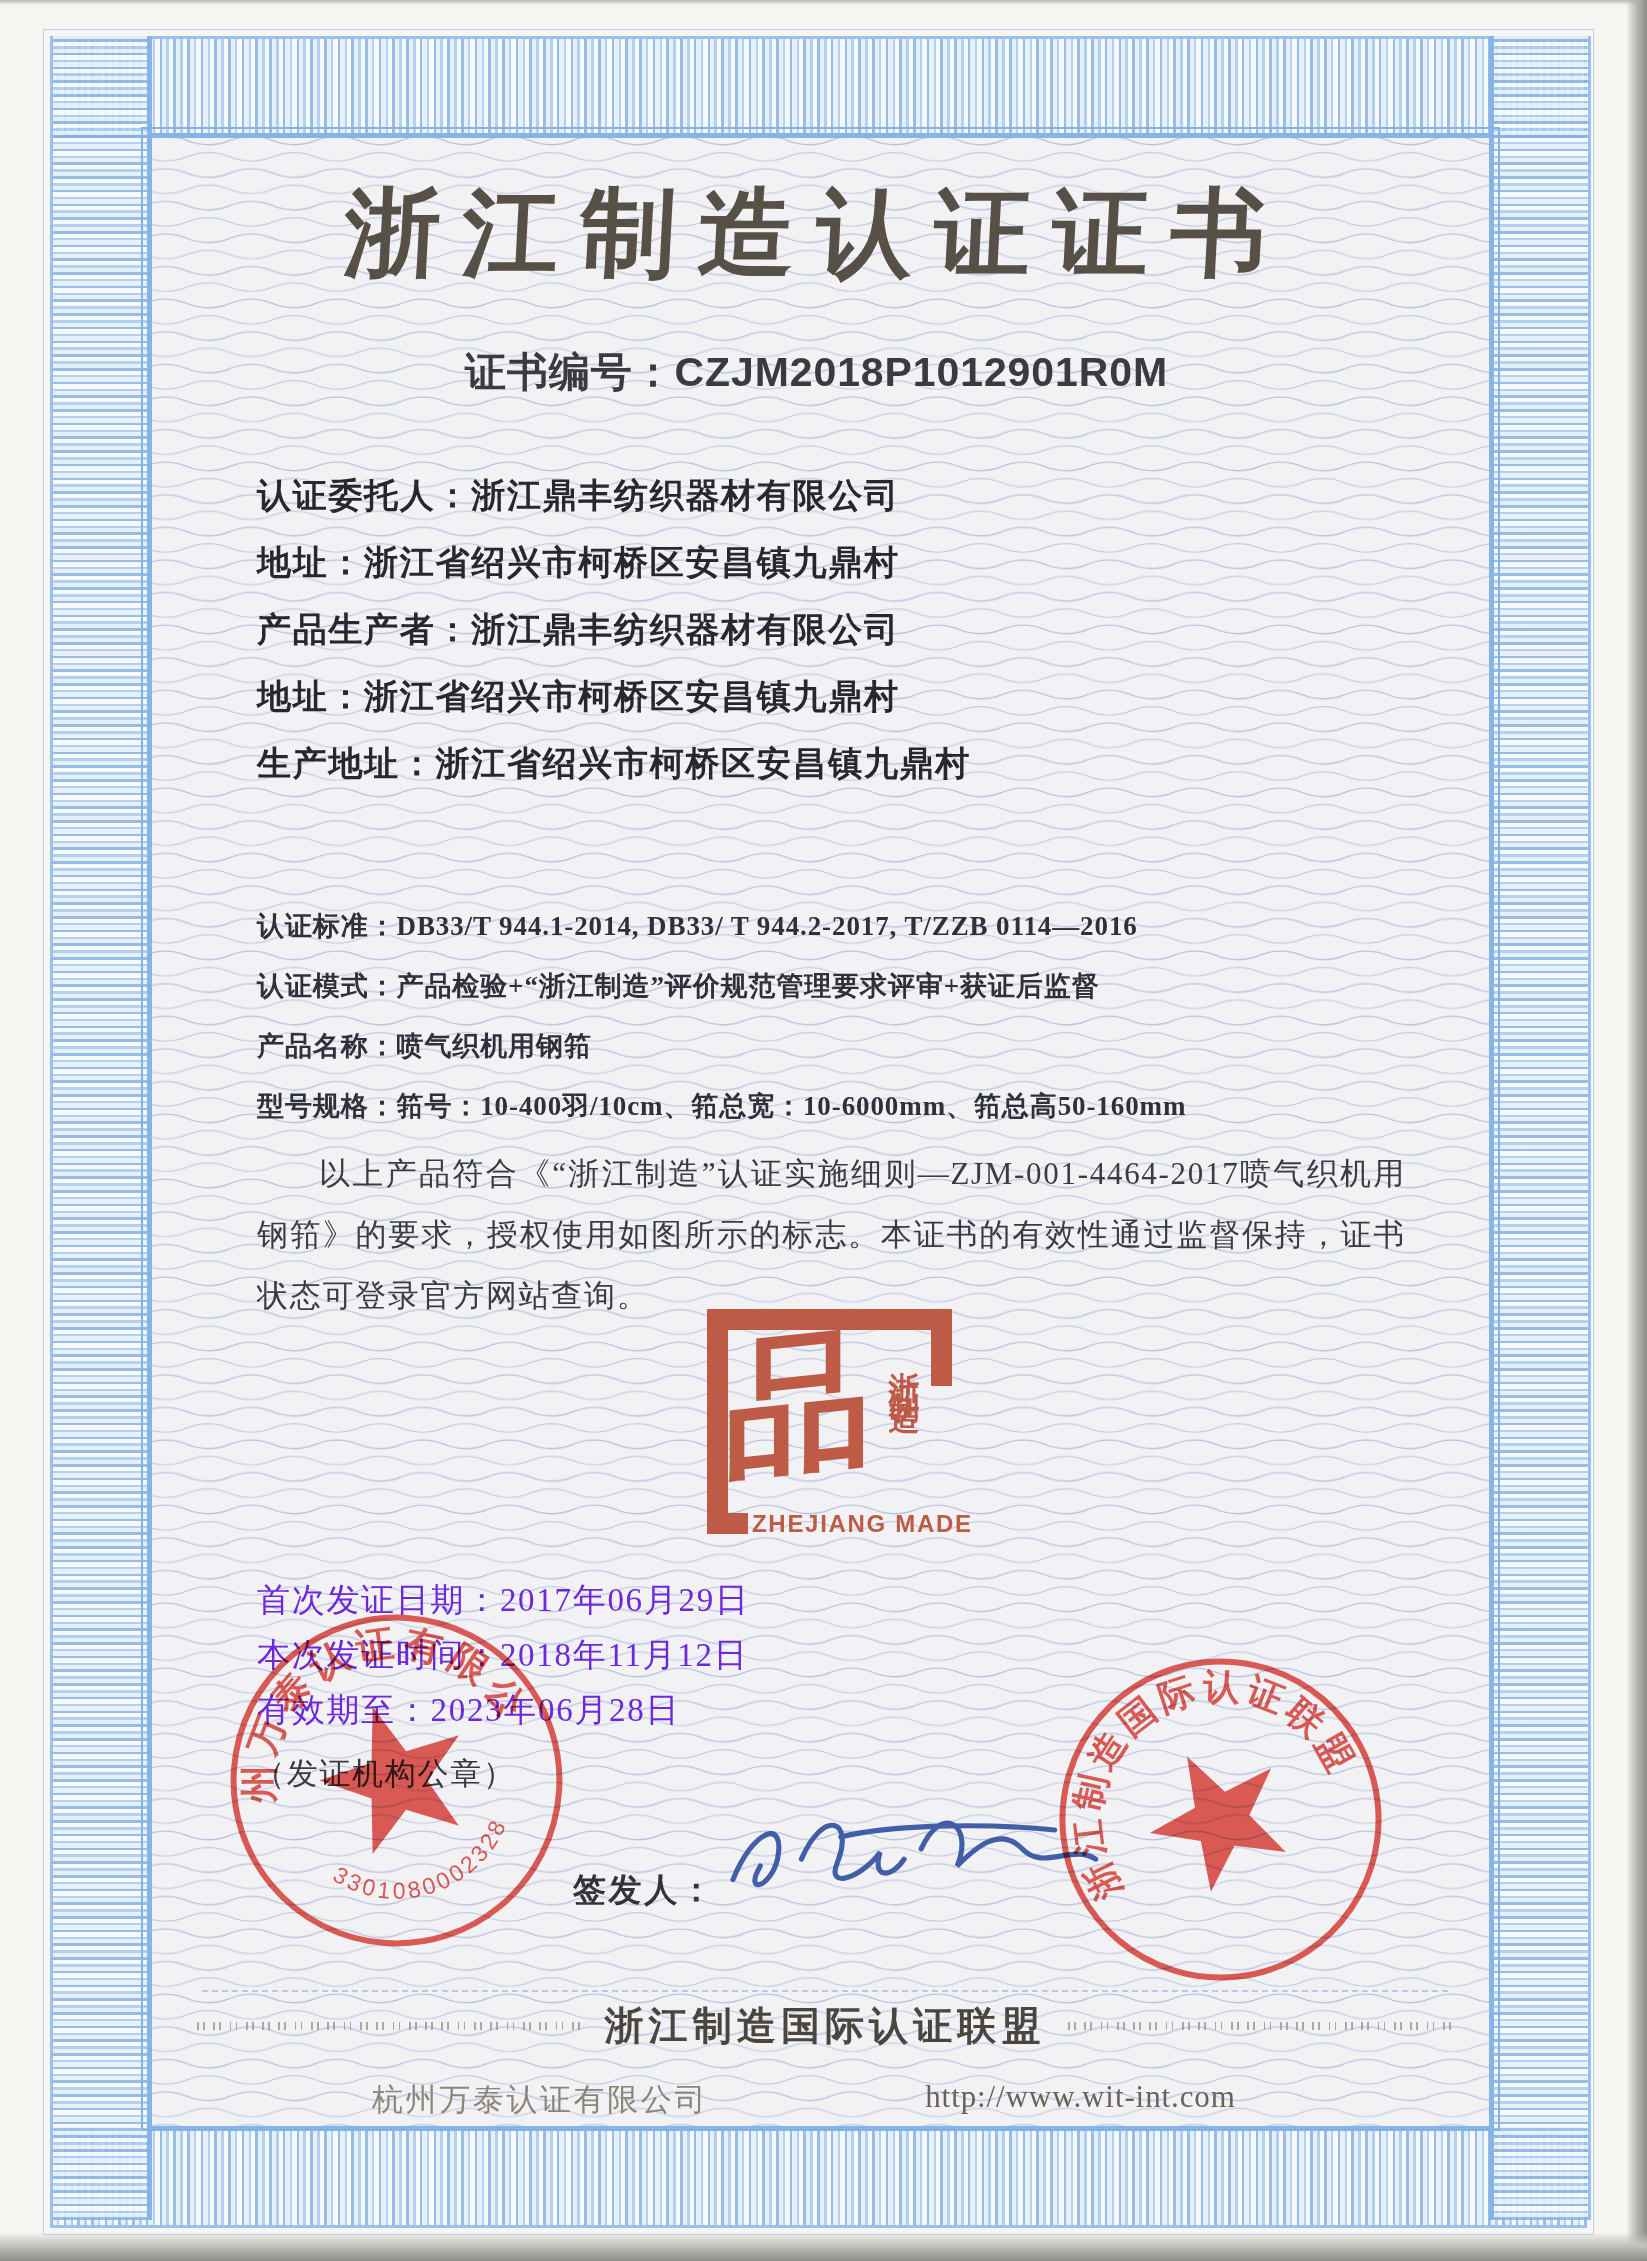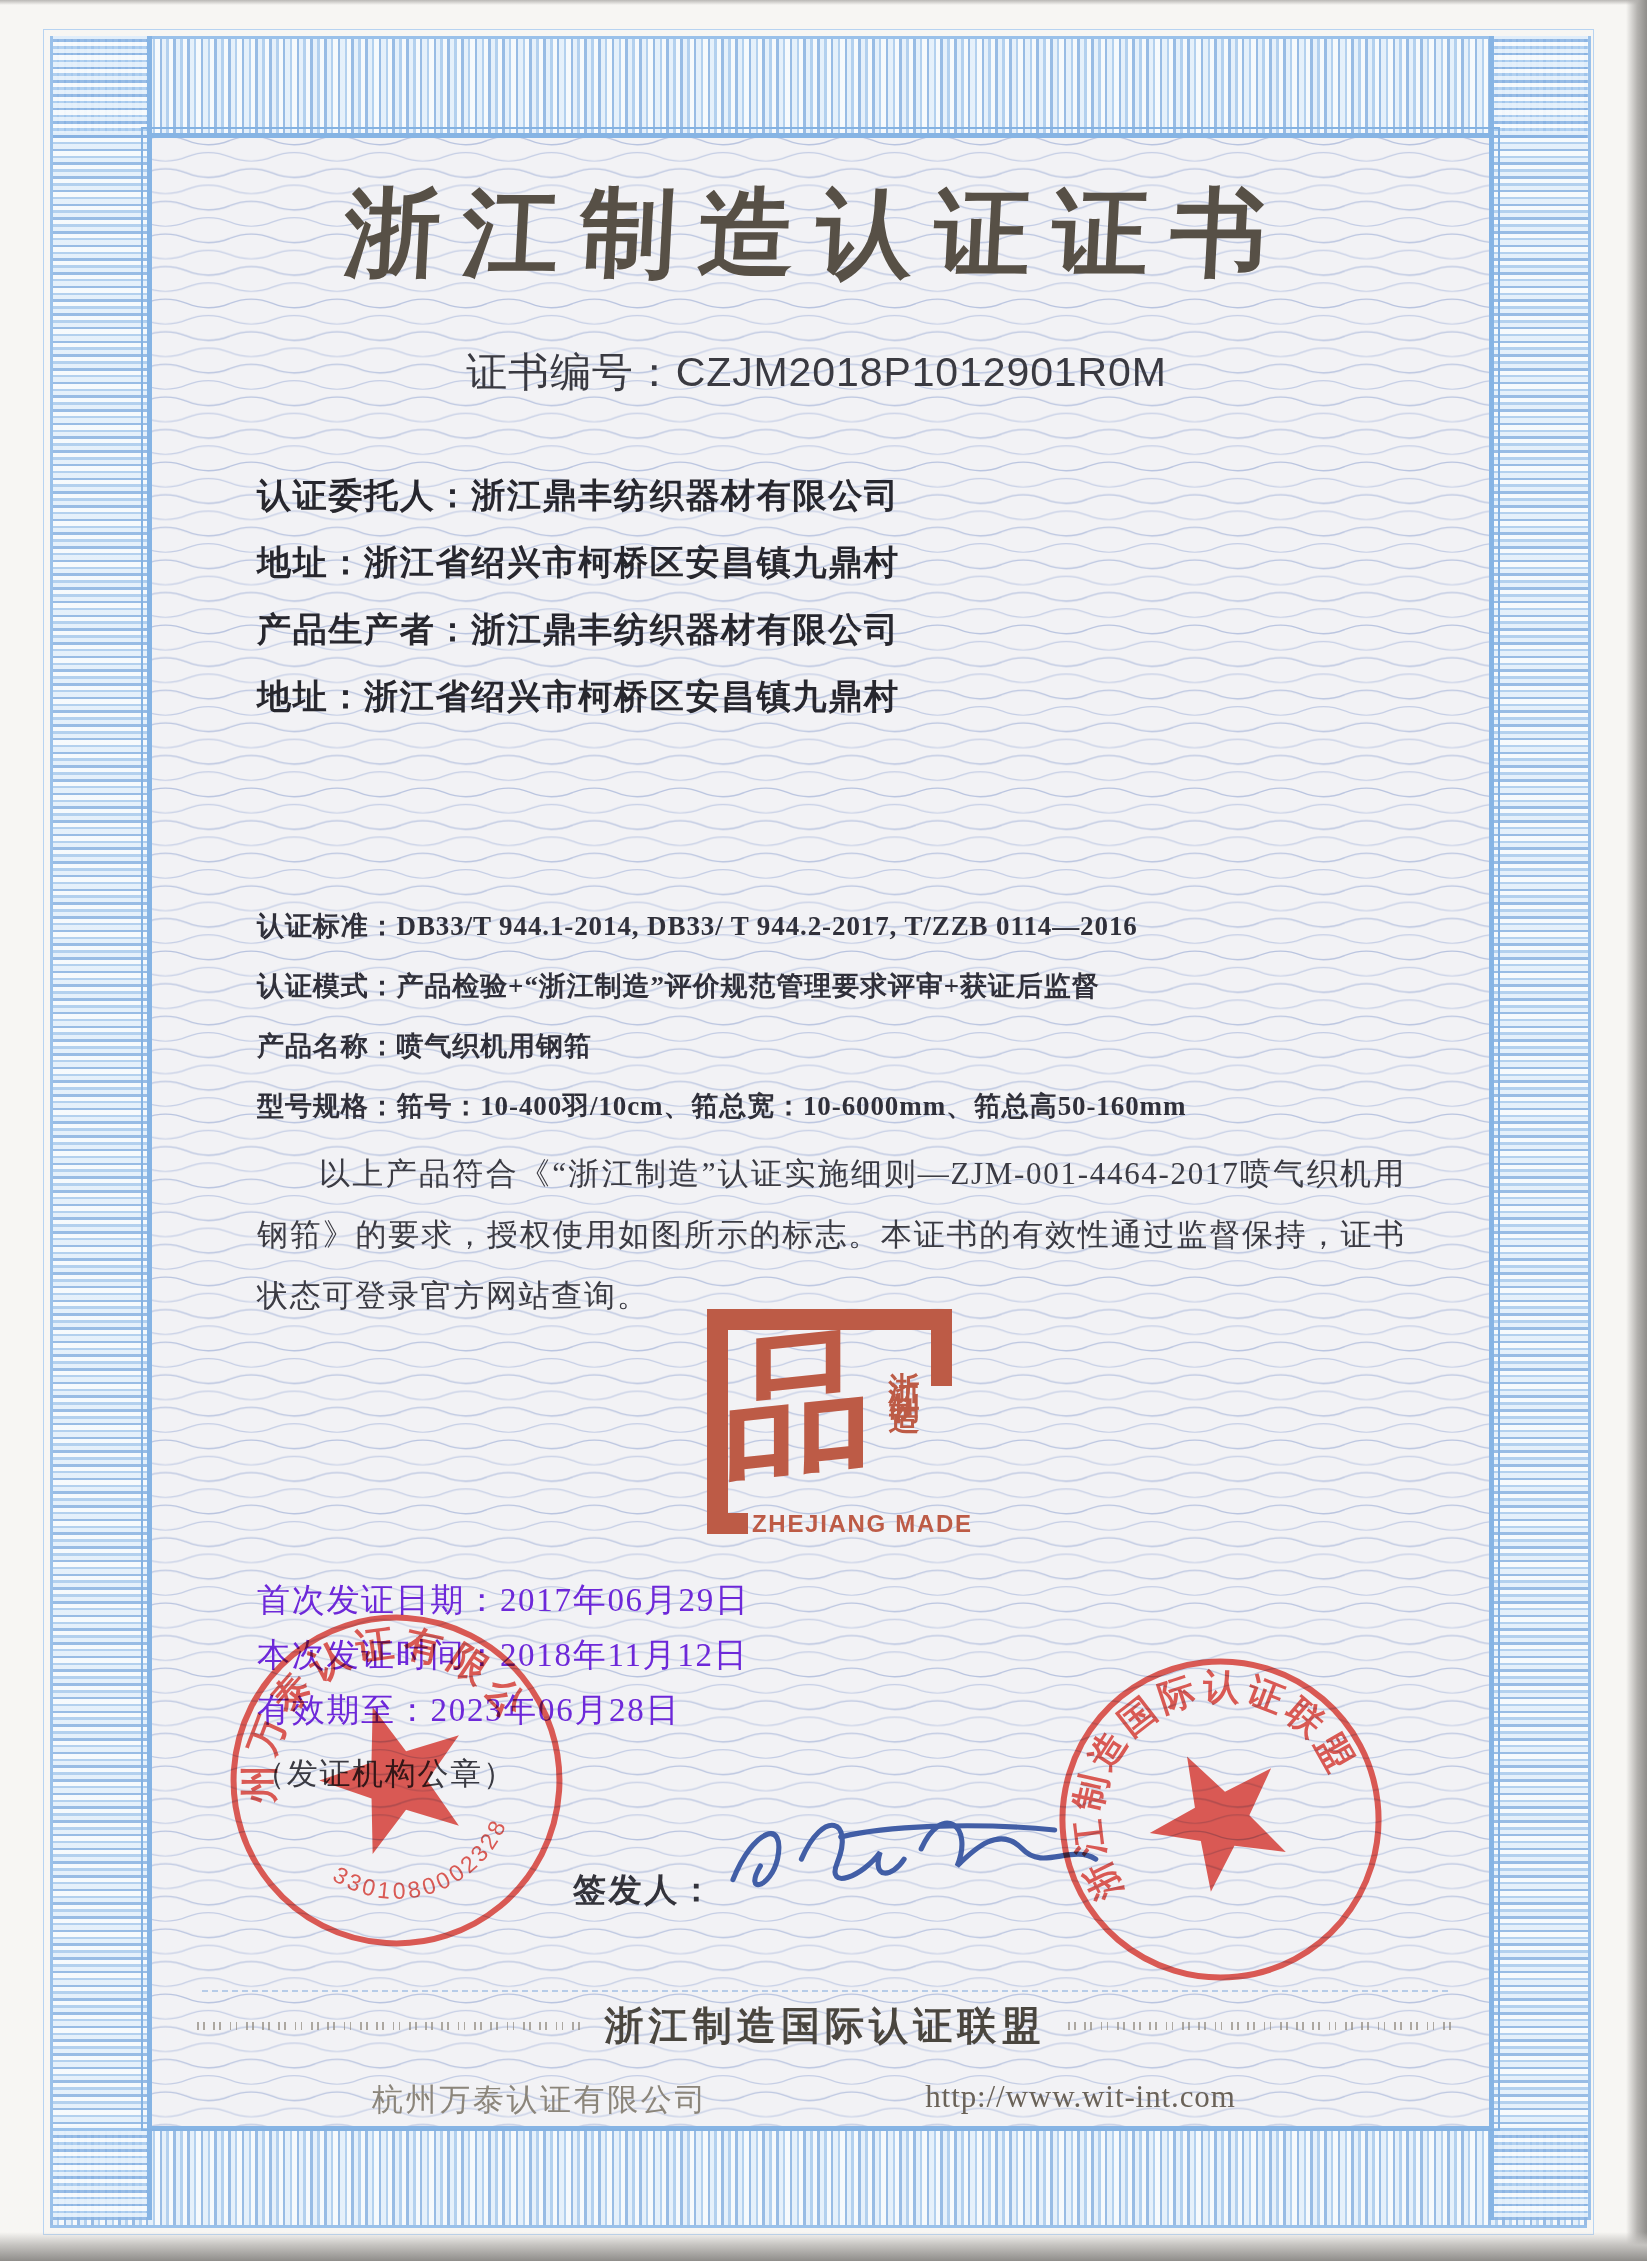--- a/index.html
+++ b/index.html
@@ -19,21 +19,21 @@
   .b-left{left:50px;top:36px;width:94px;height:2184px;border-left:3.4px solid #9ac1ea;border-right:5.1px solid #86b4e4;}
   .b-right{left:1489px;top:36px;width:94px;height:2184px;border-right:3.4px solid #9ac1ea;border-left:5.1px solid #86b4e4;}
   .inner-edge{position:absolute;left:141px;top:127px;width:1359px;height:2004px;border:2.6px solid #84b2e2;z-index:4;box-sizing:border-box;}
   
   .waves{position:absolute;left:144px;top:130px;width:1345px;height:1999px;z-index:0;background:#f2f2f5;}
   
   .title{position:absolute;left:144px;top:177px;width:1345px;text-align:center;z-index:2;
          font-family:"DejaVu Serif",serif;font-weight:bold;font-size:96px;line-height:112px;
          letter-spacing:22px;color:#575046;transform:skewX(-3deg);}
   .certno{position:absolute;left:144px;top:345px;width:1345px;text-align:center;z-index:2;
-          font-family:"Liberation Sans",sans-serif;font-weight:normal;font-size:41px;color:#3a3a41;letter-spacing:0.9px;}
+          font-family:"Liberation Sans",sans-serif;font-weight:bold;font-size:41px;color:#3a3a41;letter-spacing:0.9px;}
   .fields{position:absolute;left:257px;top:465px;width:1201px;z-index:2;
           font-family:Liberation Mono, monospace;font-weight:bold;font-size:34px;color:#27272e;}
   .fields .line{height:67px;line-height:67px;letter-spacing:1.7px;}
   .specs{position:absolute;left:257px;top:896px;width:1218px;z-index:2;
          font-family:Liberation Serif, serif;font-weight:600;font-size:27px;color:#30303a;}
   .specs .line{height:60px;line-height:60px;letter-spacing:0.9px;}
   .statement{position:absolute;left:257px;top:1143px;width:1149px;z-index:2;
              font-family:"Liberation Serif",serif;font-size:31px;line-height:61px;color:#3b3b43;
              text-indent:62px;text-align:justify;letter-spacing:1.7px;}
   
@@ -100,20 +100,21 @@
 
   <div class="certno">
     <span>证书编号：</span><span>CZJM2018P1012901R0M</span>
   </div>
 
   <div class="fields">
     <div class="line"><span>认证委托人：</span><span>浙江鼎丰纺织器材有限公司</span></div>
     <div class="line"><span>地址：</span><span>浙江省绍兴市柯桥区安昌镇九鼎村</span></div>
     <div class="line"><span>产品生产者：</span><span>浙江鼎丰纺织器材有限公司</span></div>
     <div class="line"><span>地址：</span><span>浙江省绍兴市柯桥区安昌镇九鼎村</span></div>
+    <div class="line"><span>生产地址：</span><span>浙江省绍兴市柯桥区安昌镇九鼎村</span></div>
   </div>
 
   <div class="specs">
     <div class="line"><span>认证标准：</span><span>DB33/T 944.1-2014, DB33/ T 944.2-2017, T/ZZB 0114—2016</span></div>
     <div class="line"><span>认证模式：</span><span>产品检验+“浙江制造”评价规范管理要求评审+获证后监督</span></div>
     <div class="line"><span>产品名称：</span><span>喷气织机用钢筘</span></div>
     <div class="line"><span>型号规格：</span><span>筘号：10-400羽/10cm、筘总宽：10-6000mm、筘总高50-160mm</span></div>
   </div>
 
   <div class="statement">以上产品符合《“浙江制造”认证实施细则—ZJM-001-4464-2017喷气织机用钢筘》的要求，授权使用如图所示的标志。本证书的有效性通过监督保持，证书状态可登录官方网站查询。</div>

